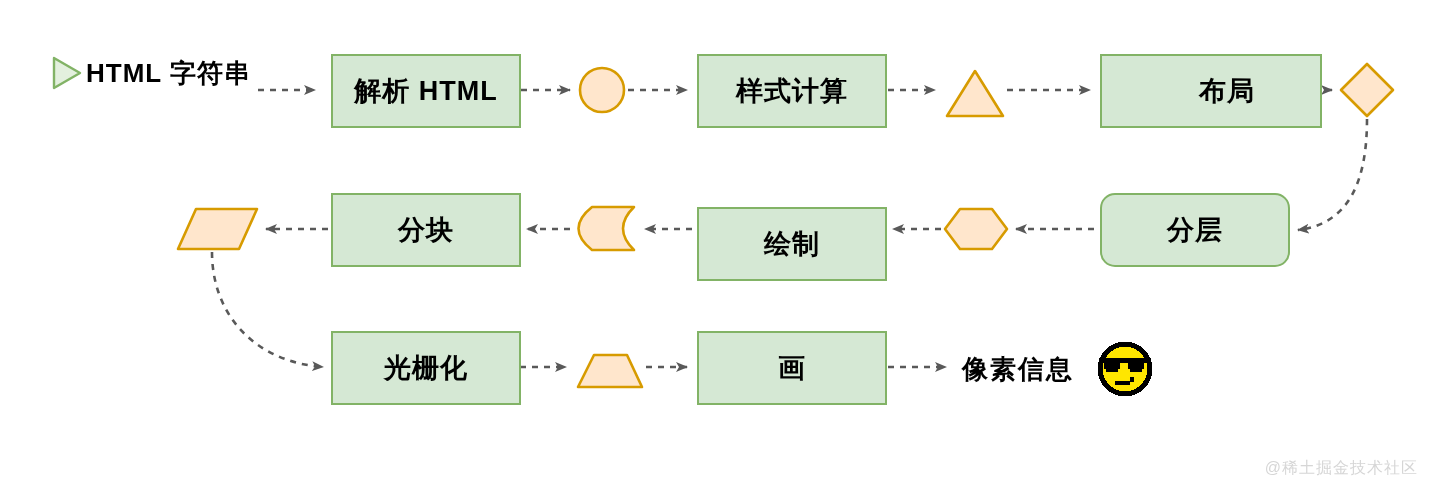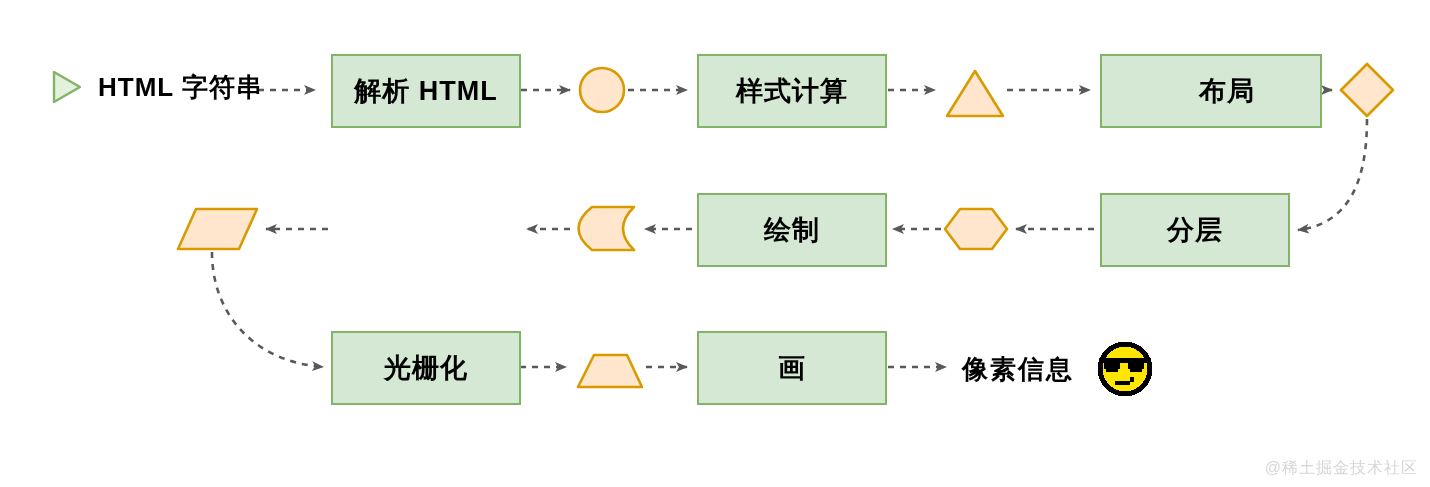--- a/index.html
+++ b/index.html
@@ -12,29 +12,29 @@
 
   .node{
     position:absolute;width:186px;height:70px;
     background:#d5e8d4;border:2px solid #82b366;
     display:flex;align-items:center;justify-content:center;
     font-size:27px;font-weight:600;color:#000;letter-spacing:1px;
   }
   .pos-parse{left:331px;top:54px;}
   .pos-style{left:697px;top:54px;}
   .pos-layout{left:1100px;top:54px;padding-left:32px;}
-  .pos-layer{left:1100px;top:193px;}
-  .pos-paint{left:697px;top:193px;}
+  .pos-layer{left:1100px;top:193px;border-radius:15px;}
+  .pos-paint{left:697px;top:207px;}
   .pos-tiling{left:331px;top:193px;}
   .pos-raster{left:331px;top:331px;}
   .pos-draw{left:697px;top:331px;}
 
   .start-node{
-    position:absolute;left:52px;top:66px;height:42px;
-    display:flex;align-items:center;gap:16px;
+    position:absolute;left:52px;top:52px;height:42px;
+    display:flex;align-items:center;gap:4px;
     font-size:26px;font-weight:600;color:#000;letter-spacing:1px;
   }
   .end-label{
     position:absolute;left:962px;top:352px;
     font-size:26px;font-weight:600;color:#000;letter-spacing:2px;font-family:Liberation Mono, monospace;
   }
   .smiley{position:absolute;left:1096px;top:340px;}
 
   .watermark{
     position:absolute;right:12px;bottom:8px;
@@ -103,20 +103,23 @@
   </div>
   <div class="node pos-layout">
     <span>布局</span>
   </div>
   <div class="node pos-layer">
     <span>分层</span>
   </div>
   <div class="node pos-paint">
     <span>绘制</span>
   </div>
+  <div class="node pos-tiling">
+    <span>分块</span>
+  </div>
   <div class="node pos-raster">
     <span>光栅化</span>
   </div>
   <div class="node pos-draw">
     <span>画</span>
   </div>
 
   <div class="end-label">像素信息</div>
 
   <svg class="smiley" width="58" height="58" viewBox="0 0 56 56" shape-rendering="crispEdges">

